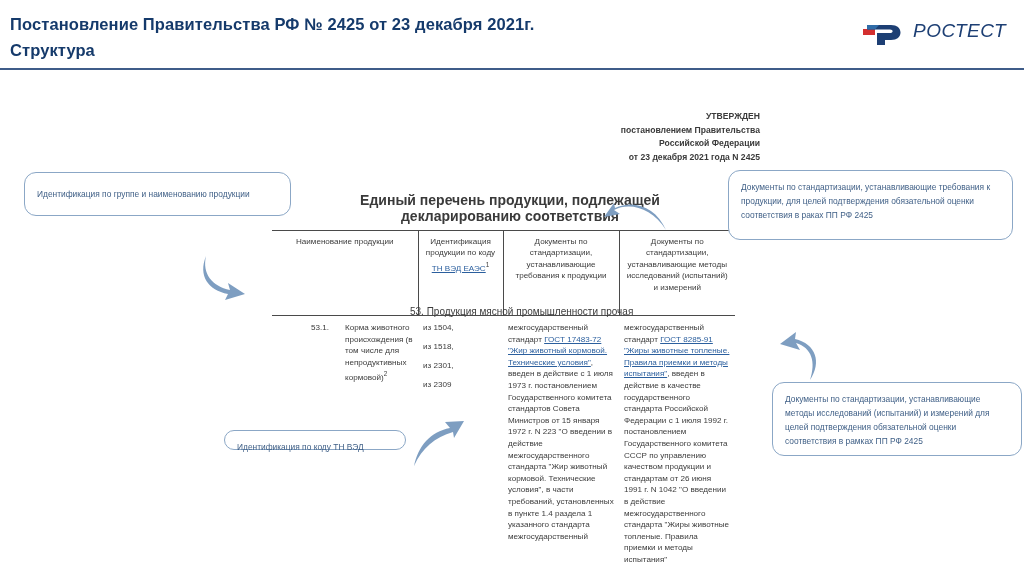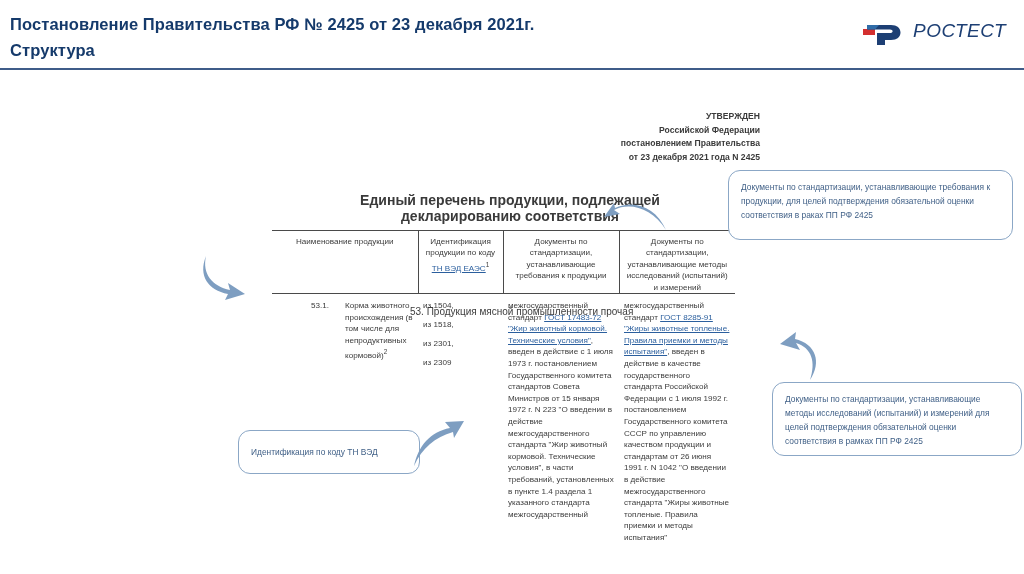--- a/index.html
+++ b/index.html
@@ -99,21 +99,21 @@
     table-layout: fixed;
   }
   .tbl th, .tbl td {
     border: 0;
     vertical-align: top;
     padding: 0;
   }
   .hdr-row th {
     border-top: 1.1px solid #4a4a4a;
     border-bottom: 1.1px solid #4a4a4a;
-    padding: 5px 4px 0 4px;
+    padding: 5px 4px 22px 4px;
     font-size: 8.1px;
     font-weight: normal;
     color: #3c3c3c;
     line-height: 11.4px;
     text-align: center;
     margin-top: 29px;
   }
   .hdr-row th.vline { border-left: 1px solid #4a4a4a; }
   .hdr-row th.c1 { text-align: center; }
   .col1 { width: 146px; }
@@ -155,22 +155,22 @@
     border-radius: 12px;
     background: #ffffff;
     color: #3f5f86;
     font-size: 8.4px;
     line-height: 14px;
     padding: 9px 12px;
   }
   #callout-group     { left: 24px;  top: 172px; width: 267px; height: 44px;
                        display: flex; align-items: center; }
   #callout-reqdocs   { left: 728px; top: 170px; width: 285px; height: 70px; }
-  #callout-tnved     { left: 238px; top: 430px; width: 182px; height: 44px;
-                       display: flex; align-items: center; }
+  #callout-tnved     { left: 224px; top: 430px; width: 182px; height: 20px;
+                       display: flex; align-items: flex-start; }
   #callout-methods   { left: 772px; top: 382px; width: 250px; height: 74px; }
 
   
   .arrow { position: absolute; }
   #arrow-group   { left: 198px; top: 250px; }
   #arrow-reqdocs { left: 604px; top: 198px; }
   #arrow-methods { left: 776px; top: 332px; }
   #arrow-tnved   { left: 412px; top: 418px; }
 </style>
 </head>
@@ -190,22 +190,22 @@
         <path d="M6,9 L30,9 C36,9 39.5,12 39.5,16.5 C39.5,21 36,24 30,24 L24,24 L24,29 L16,29 L16,17 L29,17 C30.6,17 31.6,16.3 31.6,15.2 C31.6,14.1 30.6,13.4 29,13.4 L6,13.4 Z" fill="#1d3f74"></path>
         <path d="M6,9 L18,9 L14,13.4 L6,13.4 Z" fill="#2f6ca8"></path>
       </svg>
       <span class="logo-text">РОСТЕСТ</span>
     </div>
     <div class="header-rule"></div>
   </div>
 
   <div class="approval">
     <div>УТВЕРЖДЕН</div>
+    <div>постановлением Правительства</div>
     <div>Российской Федерации</div>
-    <div>постановлением Правительства</div>
     <div>от 23 декабря 2021 года N 2425</div>
   </div>
 
   <div class="doc-title">Единый перечень продукции, подлежащей декларированию соответствия</div>
 
   <div class="tbl">
     <table>
       <colgroup>
         <col class="col1">
           <col class="col2">
@@ -244,20 +244,23 @@
           </td>
           <td>
             <span>межгосударственный стандарт </span><a class="gost" href="#">ГОСТ 8285-91</a> <a class="gost" href="#">"Жиры животные топленые. Правила приемки и методы испытания"</a><span>, введен в действие в качестве государственного стандарта Российской Федерации с 1 июля 1992 г. постановлением Государственного комитета СССР по управлению качеством продукции и стандартам от 26 июня 1991 г. N 1042 "О введении в действие межгосударственного стандарта "Жиры животные топленые. Правила приемки и методы испытания"</span>
           </td>
         </tr>
       </tbody>
     </table>
   </div>
   <div class="grp-head">53. Продукция мясной промышленности прочая</div>
 
+  <div class="callout" id="callout-group">
+    <span>Идентификация по группе и наименованию продукции</span>
+  </div>
 
   <div class="callout" id="callout-reqdocs">
     <span>Документы по стандартизации, устанавливающие требования к продукции, для целей подтверждения обязательной оценки соответствия в раках ПП РФ 2425</span>
   </div>
 
   <div class="callout" id="callout-tnved">
     <span>Идентификация по коду ТН ВЭД</span>
   </div>
 
   <div class="callout" id="callout-methods">

